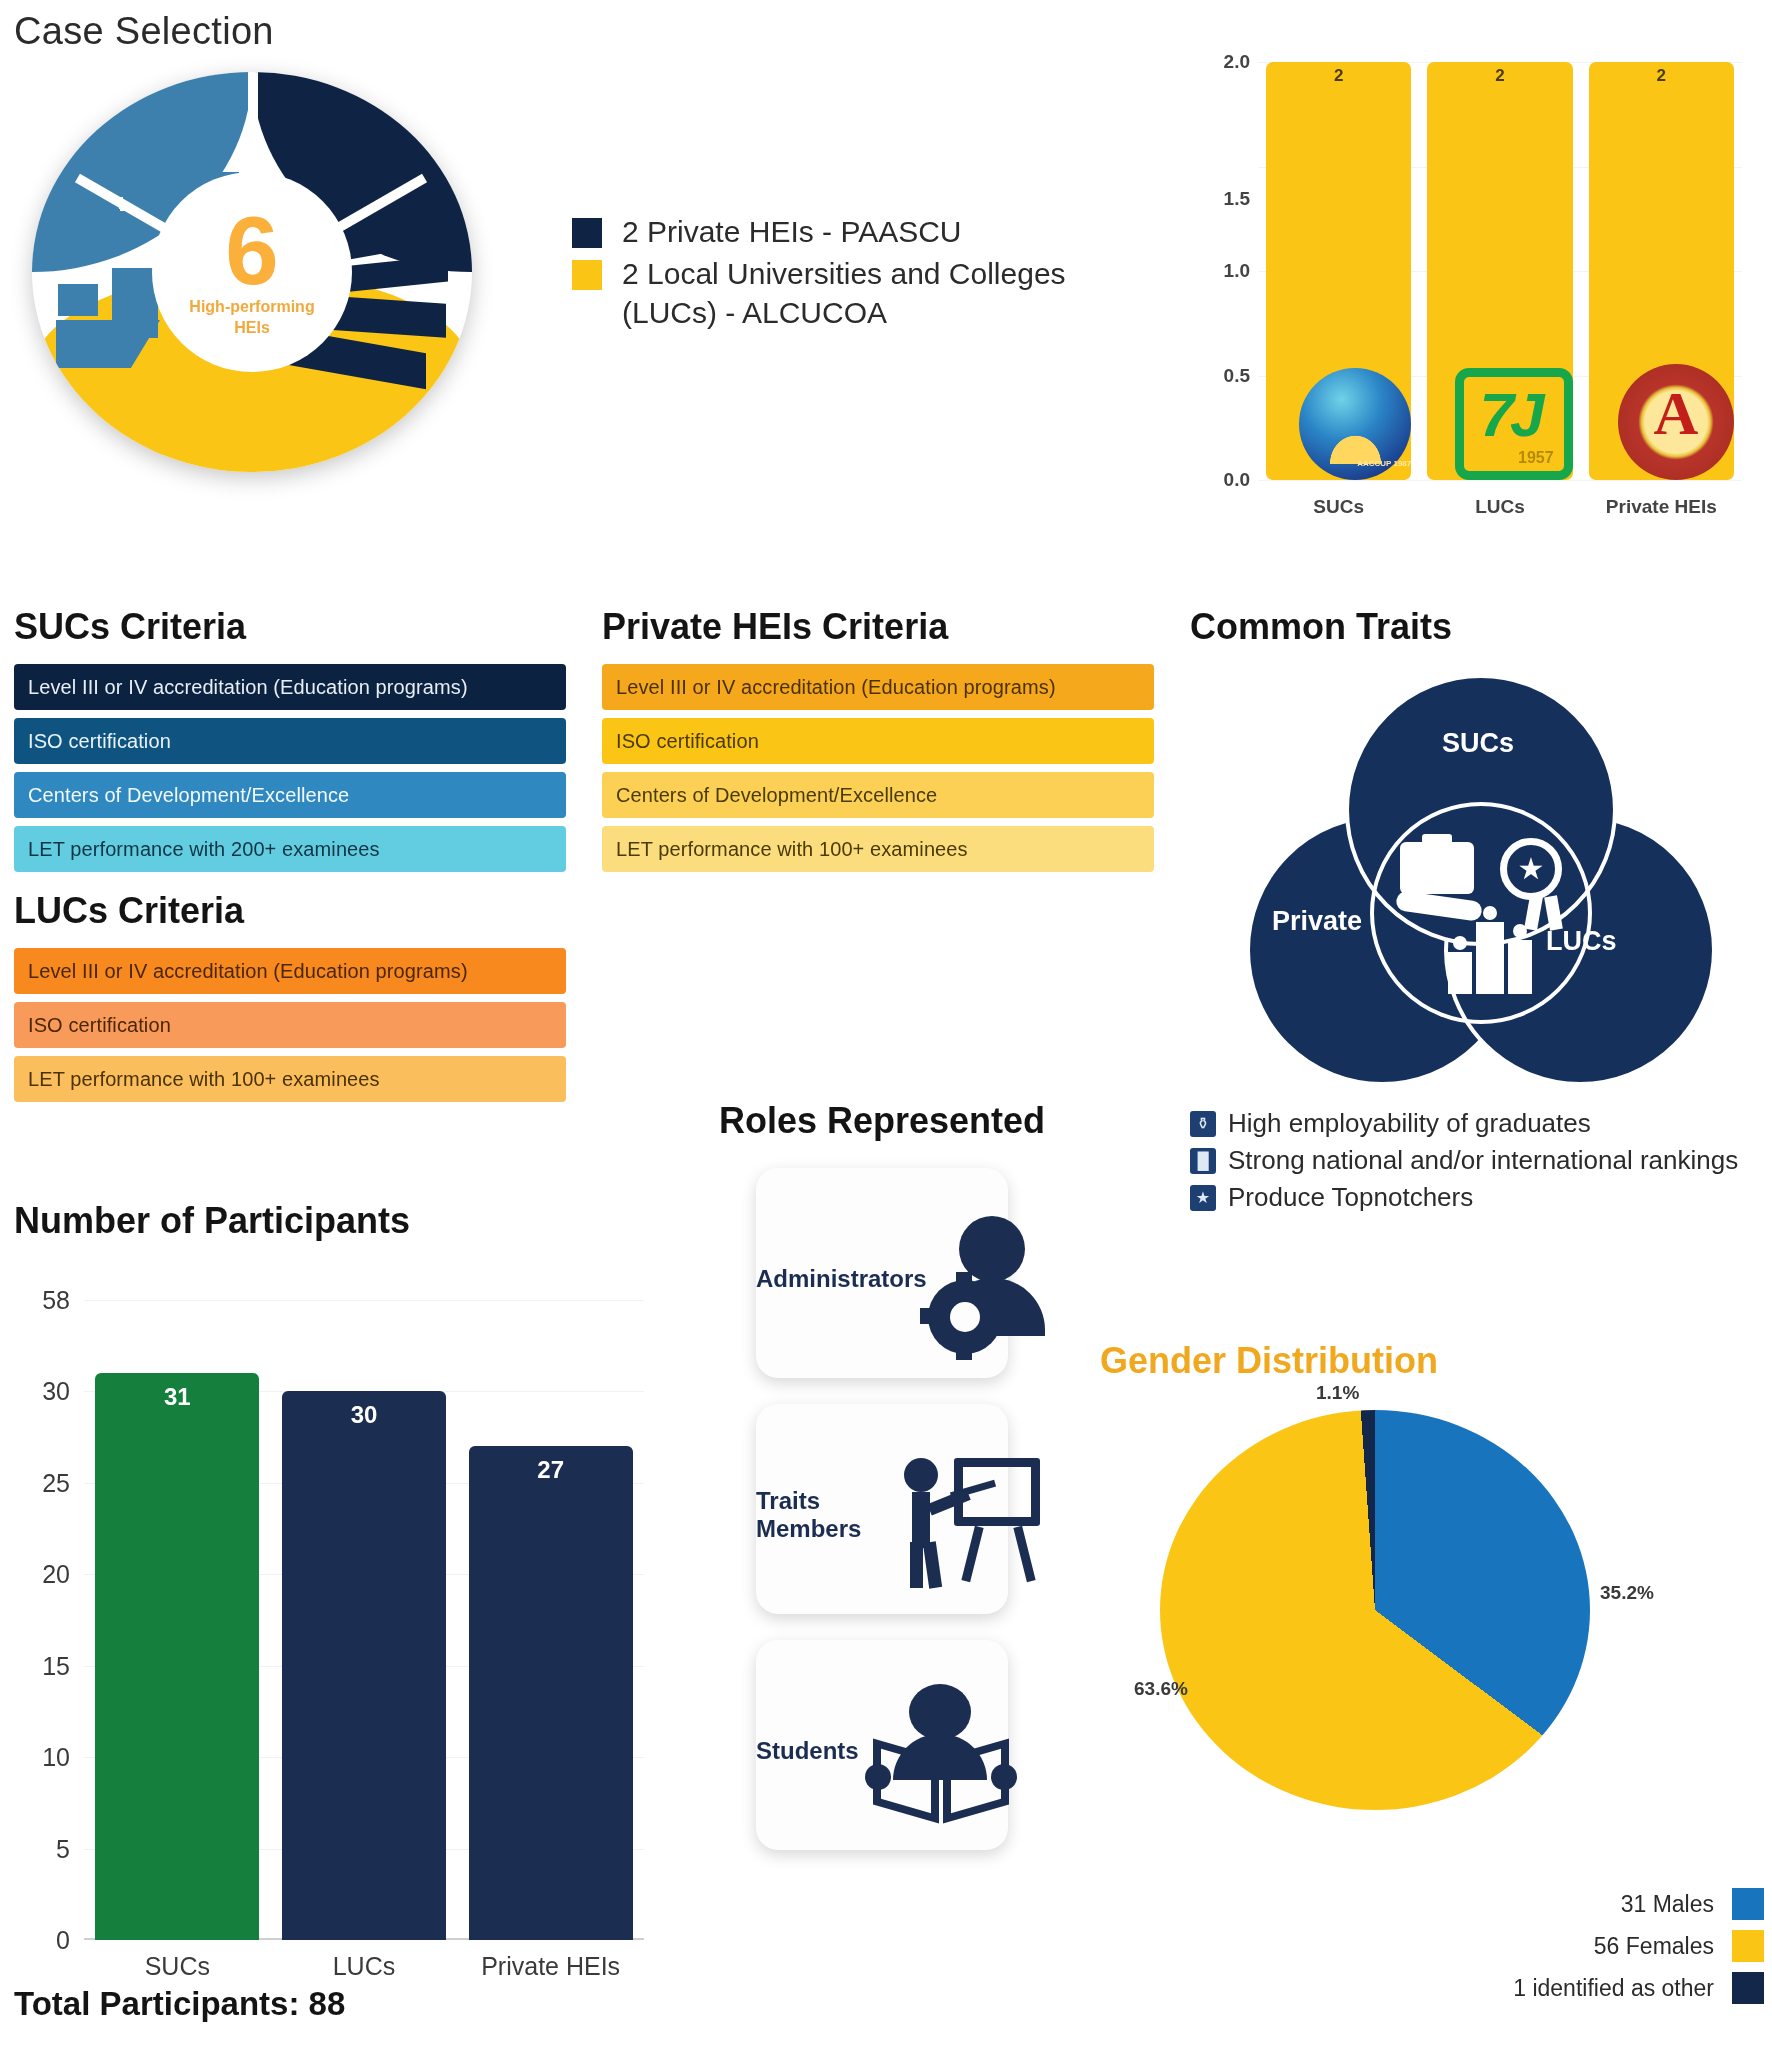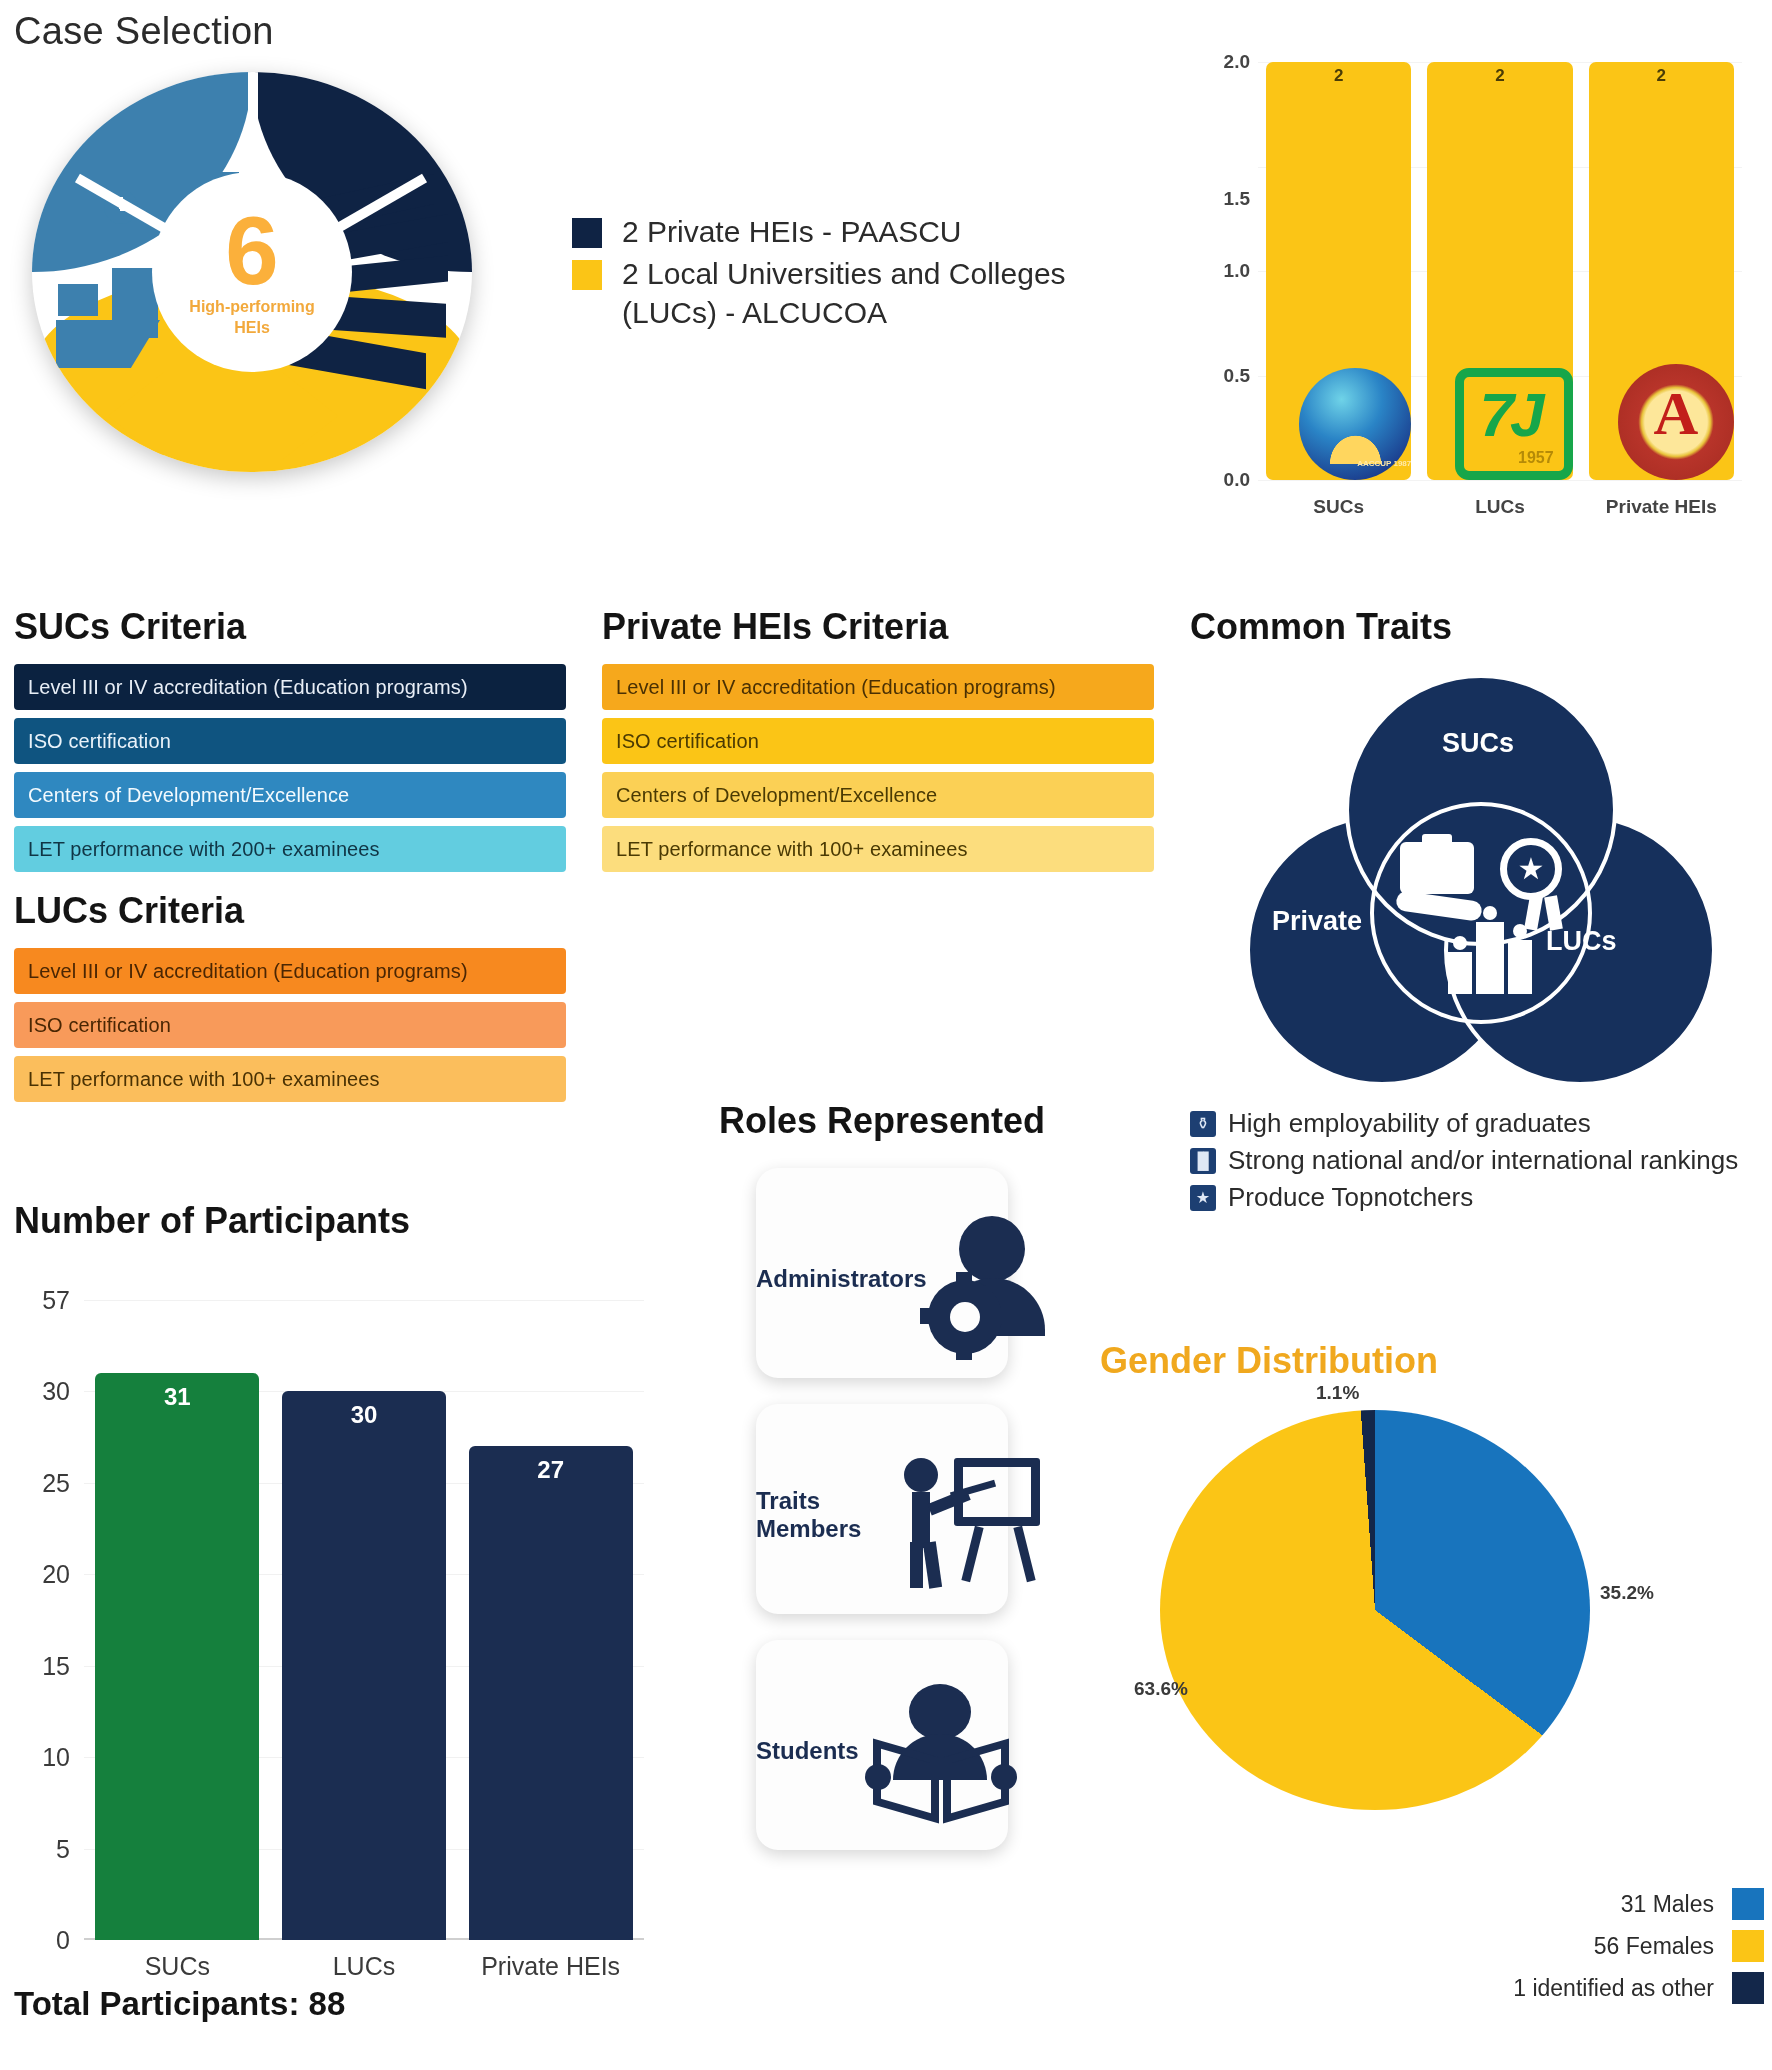--- a/index.html
+++ b/index.html
@@ -390,21 +390,21 @@
         <div class="pc-ytick" style="top: 457.143px;">10</div>
         <div class="pc-grid" style="top: 365.714px;"></div>
         <div class="pc-ytick" style="top: 365.714px;">15</div>
         <div class="pc-grid" style="top: 274.286px;"></div>
         <div class="pc-ytick" style="top: 274.286px;">20</div>
         <div class="pc-grid" style="top: 182.857px;"></div>
         <div class="pc-ytick" style="top: 182.857px;">25</div>
         <div class="pc-grid" style="top: 91.4286px;"></div>
         <div class="pc-ytick" style="top: 91.4286px;">30</div>
         <div class="pc-grid" style="top: 0px;"></div>
-        <div class="pc-ytick" style="top: 0px;">57</div>
+        <div class="pc-ytick" style="top: 0px;">58</div>
         <div class="pc-axis"></div>
         <div class="pc-bar" style="left: 11.2px; width: 164.267px; height: 566.857px; background: #15803d;">
           <div class="pc-val">31</div>
         </div>
         <div class="pc-xtick" style="left: 0px; width: 186.667px;">SUCs</div>
         <div class="pc-bar" style="left: 197.867px; width: 164.267px; height: 548.571px; background: rgb(27, 45, 81);">
           <div class="pc-val">30</div>
         </div>
         <div class="pc-xtick" style="left: 186.667px; width: 186.667px;">LUCs</div>
         <div class="pc-bar" style="left: 384.533px; width: 164.267px; height: 493.714px; background: rgb(27, 45, 81);">

